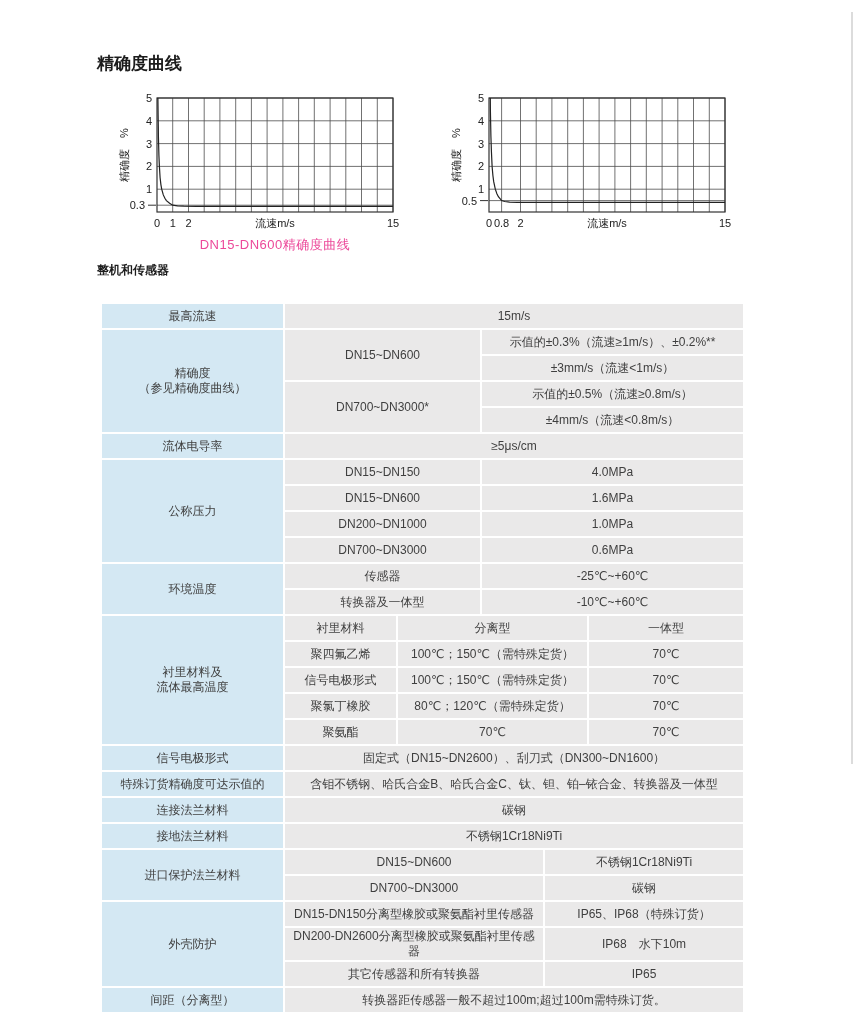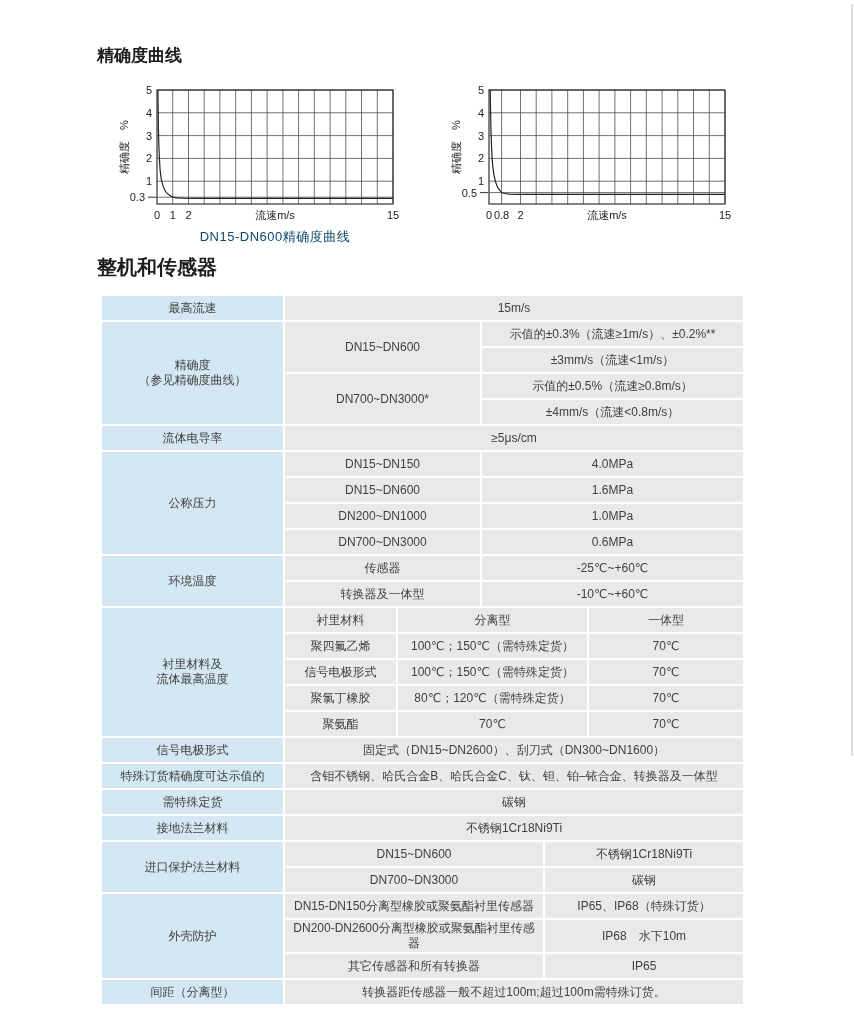--- a/index.html
+++ b/index.html
@@ -10,47 +10,47 @@
   }
   html,body{margin:0;padding:0;background:#fff;}
   body{
     width:854px;height:1036px;position:relative;overflow:hidden;
     font-family:"Liberation Sans","DejaVu Sans",sans-serif;
     color:var(--text);
   }
   .abs{position:absolute;}
   h1,h2{margin:0;font-weight:700;color:#1c1c1c;}
   h1{left:97px;top:40px;font-size:17px;}
-  h2{left:97px;top:250px;font-size:20px;}
+  h2{left:97px;top:250px;font-size:12px;}
   figure{margin:0;padding:0;}
   .chart-fig{width:300px;}
   .chart-fig svg{display:block;}
   svg text{font-family:"Liberation Sans","DejaVu Sans",sans-serif;font-size:11px;fill:#222;}
   figcaption{
     margin-left:40px;width:236px;text-align:center;
-    font-size:13px;color:#0c4a6e;margin-top:4px;letter-spacing:.5px;
+    font-size:13px;color:#ec4899;margin-top:4px;letter-spacing:.5px;
   }
   table.spec{
     border-collapse:separate;border-spacing:2px;
     table-layout:fixed;width:645px;
   }
   table.spec td{
     height:22px;text-align:center;vertical-align:middle;
     font-size:12px;padding:1px 3px;line-height:1.25;
     overflow:hidden;
   }
   td.lbl{background:var(--header_blue);white-space:pre-line;margin-top:24px;}
   td.c{background:var(--cell_gray);}
   .footnotes{font-size:12px;line-height:17px;color:#333;}
   .page-edge{right:1px;top:0;width:2px;height:100%;background:#dcdcdc;}
 </style>
 </head>
 <body>
 
-<div class="abs" style="left:0;top:4px;width:854px;height:752px;">
+<div class="abs" style="left:0;top:12px;width:854px;height:752px;">
 
   <h1 class="abs">精确度曲线</h1>
 
   <figure class="abs chart-fig" style="left:117px;top:78px;">
     <svg width="300" height="142">
         <line x1="55.7" y1="8" x2="55.7" y2="122" stroke="#4d4d4d" stroke-width="0.8"></line>
         <line x1="71.5" y1="8" x2="71.5" y2="122" stroke="#4d4d4d" stroke-width="0.8"></line>
         <line x1="87.2" y1="8" x2="87.2" y2="122" stroke="#4d4d4d" stroke-width="0.8"></line>
         <line x1="102.9" y1="8" x2="102.9" y2="122" stroke="#4d4d4d" stroke-width="0.8"></line>
         <line x1="118.7" y1="8" x2="118.7" y2="122" stroke="#4d4d4d" stroke-width="0.8"></line>
@@ -227,21 +227,21 @@
 
       <tr>
         <td class="lbl">信号电极形式</td>
         <td class="c" colspan="5">固定式（DN15~DN2600）、刮刀式（DN300~DN1600）</td>
       </tr>
       <tr>
         <td class="lbl">特殊订货精确度可达示值的</td>
         <td class="c" colspan="5">含钼不锈钢、哈氏合金B、哈氏合金C、钛、钽、铂–铱合金、转换器及一体型</td>
       </tr>
       <tr>
-        <td class="lbl">需特殊定货</td>
+        <td class="lbl">连接法兰材料</td>
         <td class="c" colspan="5">碳钢</td>
       </tr>
       <tr>
         <td class="lbl">接地法兰材料</td>
         <td class="c" colspan="5">不锈钢1Cr18Ni9Ti</td>
       </tr>
 
       <tr>
         <td class="lbl" rowspan="2">进口保护法兰材料</td>
         <td class="c" colspan="3">DN15~DN600</td>

